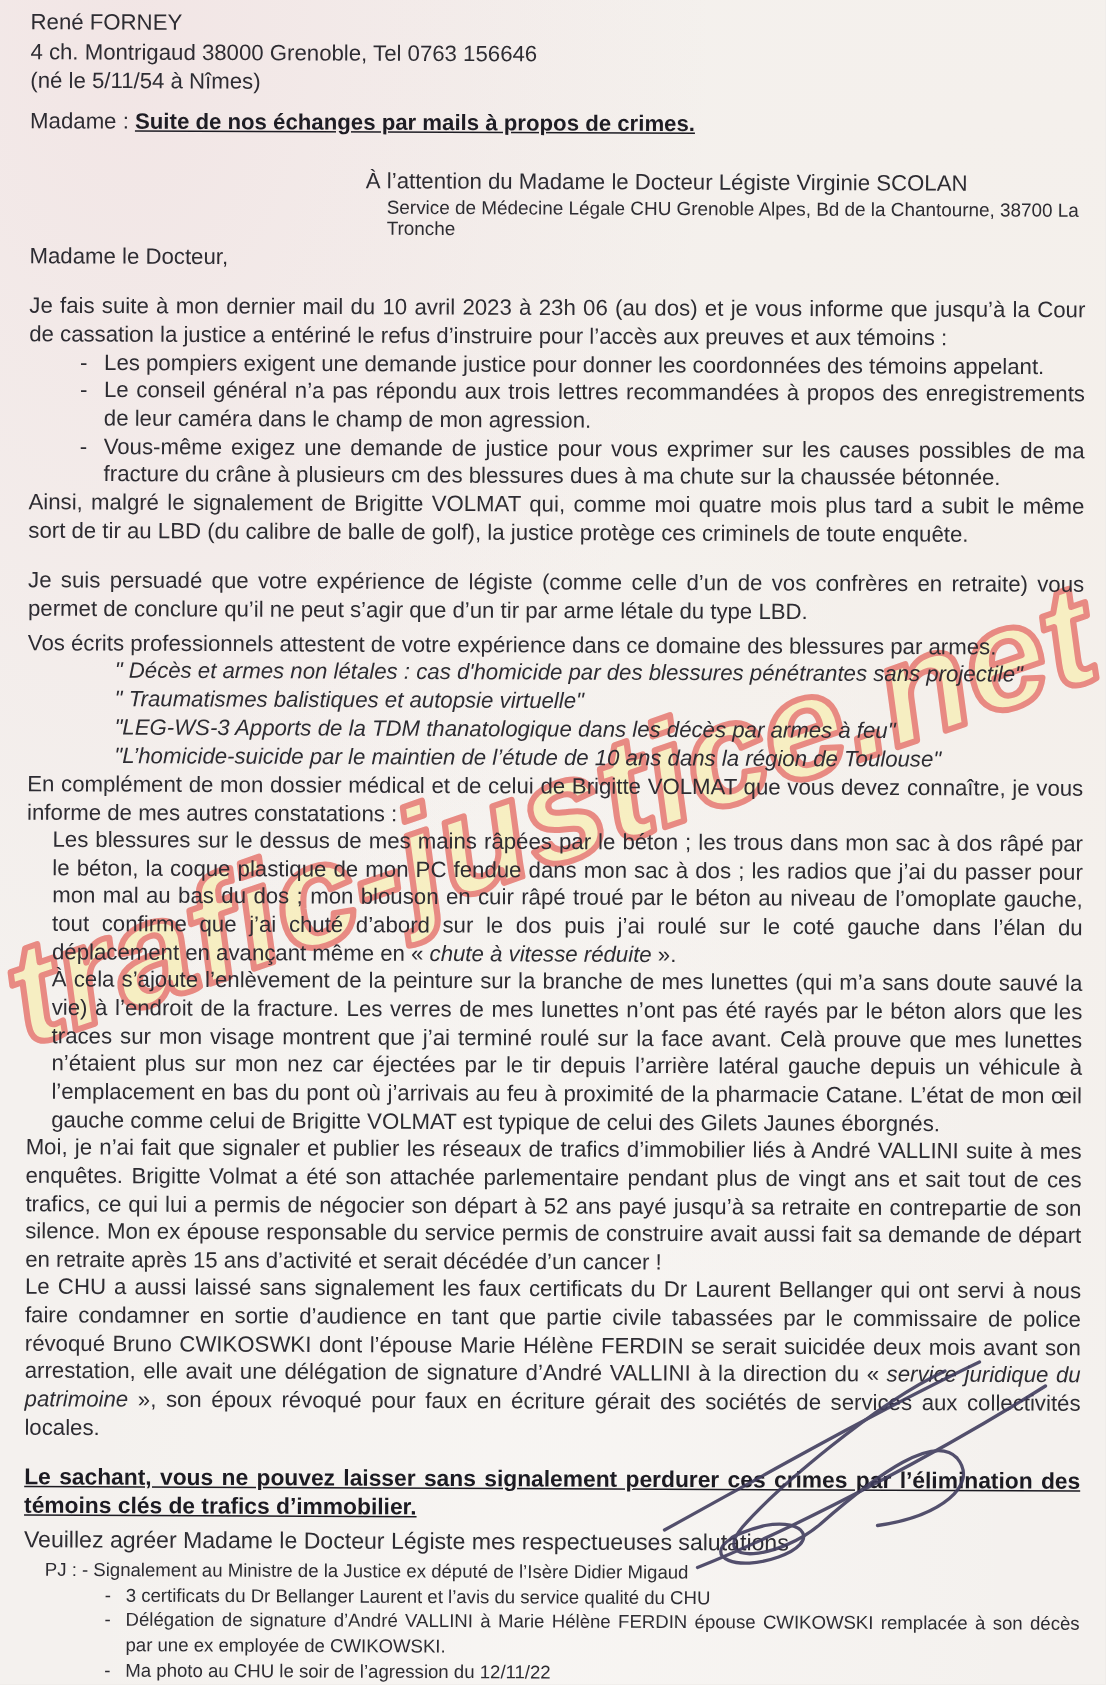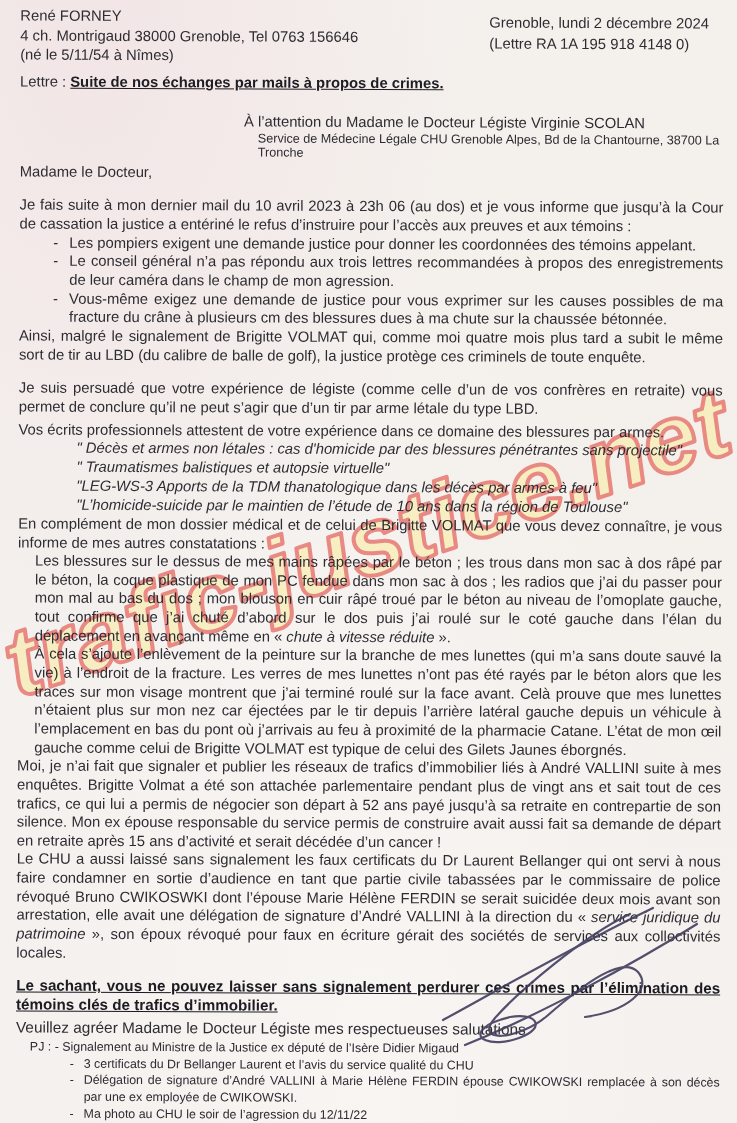--- a/index.html
+++ b/index.html
@@ -62,27 +62,23 @@
   </svg>
 
   <div class="content">
 
     <div class="sender">
       <div>René FORNEY</div>
       <div>4 ch. Montrigaud 38000 Grenoble, Tel 0763 156646</div>
       <div>(né le 5/11/54 à Nîmes)</div>
     </div>
 
-    <div class="date-block">
-      <div>Grenoble, lundi 2 décembre 2024</div>
-      <div>(Lettre RA  1A 195 918 4148 0)</div>
-    </div>
 
     <div class="subject">
-      <span>Lettre : </span><b>Suite de nos échanges par mails à propos de crimes.</b>
+      <span>Madame : </span><b>Suite de nos échanges par mails à propos de crimes.</b>
     </div>
 
     <div class="attention">À l’attention du Madame le Docteur Légiste Virginie SCOLAN</div>
     <div class="attention-sub">Service de Médecine Légale CHU Grenoble Alpes, Bd de la Chantourne, 38700 La Tronche</div>
 
     <div class="salutation">Madame le Docteur,</div>
 
     <p class="mt">Je fais suite à mon dernier mail du 10 avril 2023 à 23h 06 (au dos) et je vous informe que jusqu’à la Cour de cassation la justice a entériné le refus d’instruire pour l’accès aux preuves et aux témoins :</p>
 
     <ul class="dashes">

